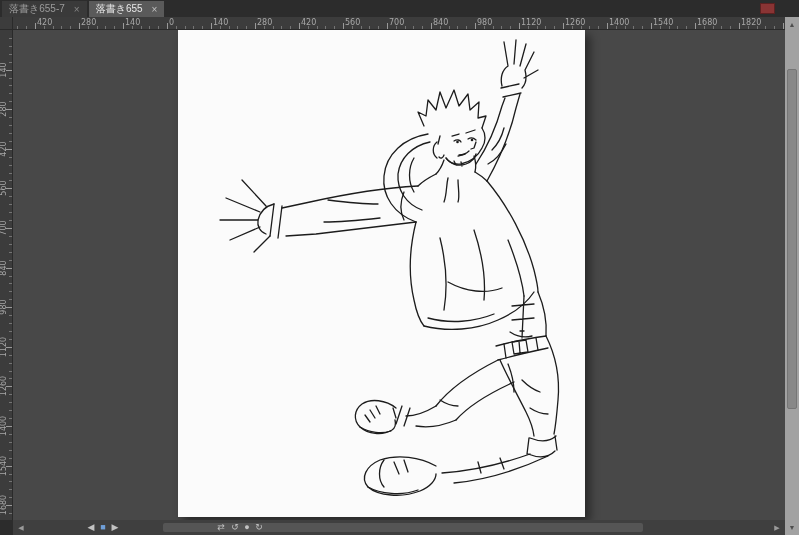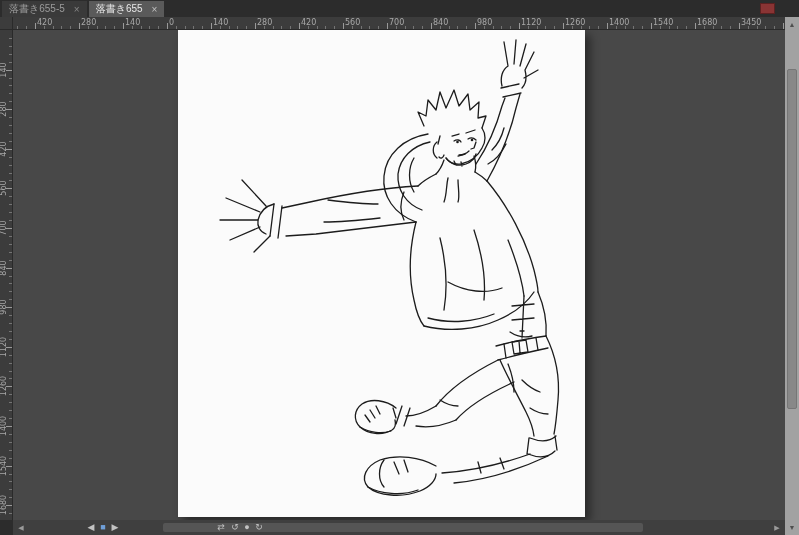--- a/index.html
+++ b/index.html
@@ -53,21 +53,21 @@
   .thumb-h{position:absolute;left:150px;top:3px;width:480px;height:9px;background:#555;border-radius:2px}
   .bicon{position:absolute;top:0;height:15px;line-height:15px;font-size:9px;text-align:center;width:12px;cursor:default}
 </style>
 </head>
 <body>
 
 <div class="app">
 
   <div class="tabbar">
     <div class="tab inactive">
-      <span class="tab-label">落書き655-5</span>
+      <span class="tab-label">落書き655-7</span>
       <span class="tab-close">×</span>
     </div>
     <div class="tab active">
       <span class="tab-label">落書き655</span>
       <span class="tab-close">×</span>
     </div>
     <div class="tab-menu"></div>
   </div>
 
   <div class="ruler-corner"></div>
@@ -98,21 +98,21 @@
       <span class="rlabel" style="left: 508px;">1120</span>
       <i class="rtick-major" style="left: 550px;"></i>
       <span class="rlabel" style="left: 552px;">1260</span>
       <i class="rtick-major" style="left: 594px;"></i>
       <span class="rlabel" style="left: 596px;">1400</span>
       <i class="rtick-major" style="left: 638px;"></i>
       <span class="rlabel" style="left: 640px;">1540</span>
       <i class="rtick-major" style="left: 682px;"></i>
       <span class="rlabel" style="left: 684px;">1680</span>
       <i class="rtick-major" style="left: 726px;"></i>
-      <span class="rlabel" style="left: 728px;">3450</span>
+      <span class="rlabel" style="left: 728px;">1820</span>
       <i class="rtick-major" style="left: 770px;"></i>
       <i class="rtick-minor" style="left: 4.4px;"></i>
       <i class="rtick-minor" style="left: 13.2px;"></i>
       <i class="rtick-minor" style="left: 30.8px;"></i>
       <i class="rtick-minor" style="left: 39.6px;"></i>
       <i class="rtick-minor" style="left: 48.4px;"></i>
       <i class="rtick-minor" style="left: 57.2px;"></i>
       <i class="rtick-minor" style="left: 74.8px;"></i>
       <i class="rtick-minor" style="left: 83.6px;"></i>
       <i class="rtick-minor" style="left: 92.4px;"></i>

